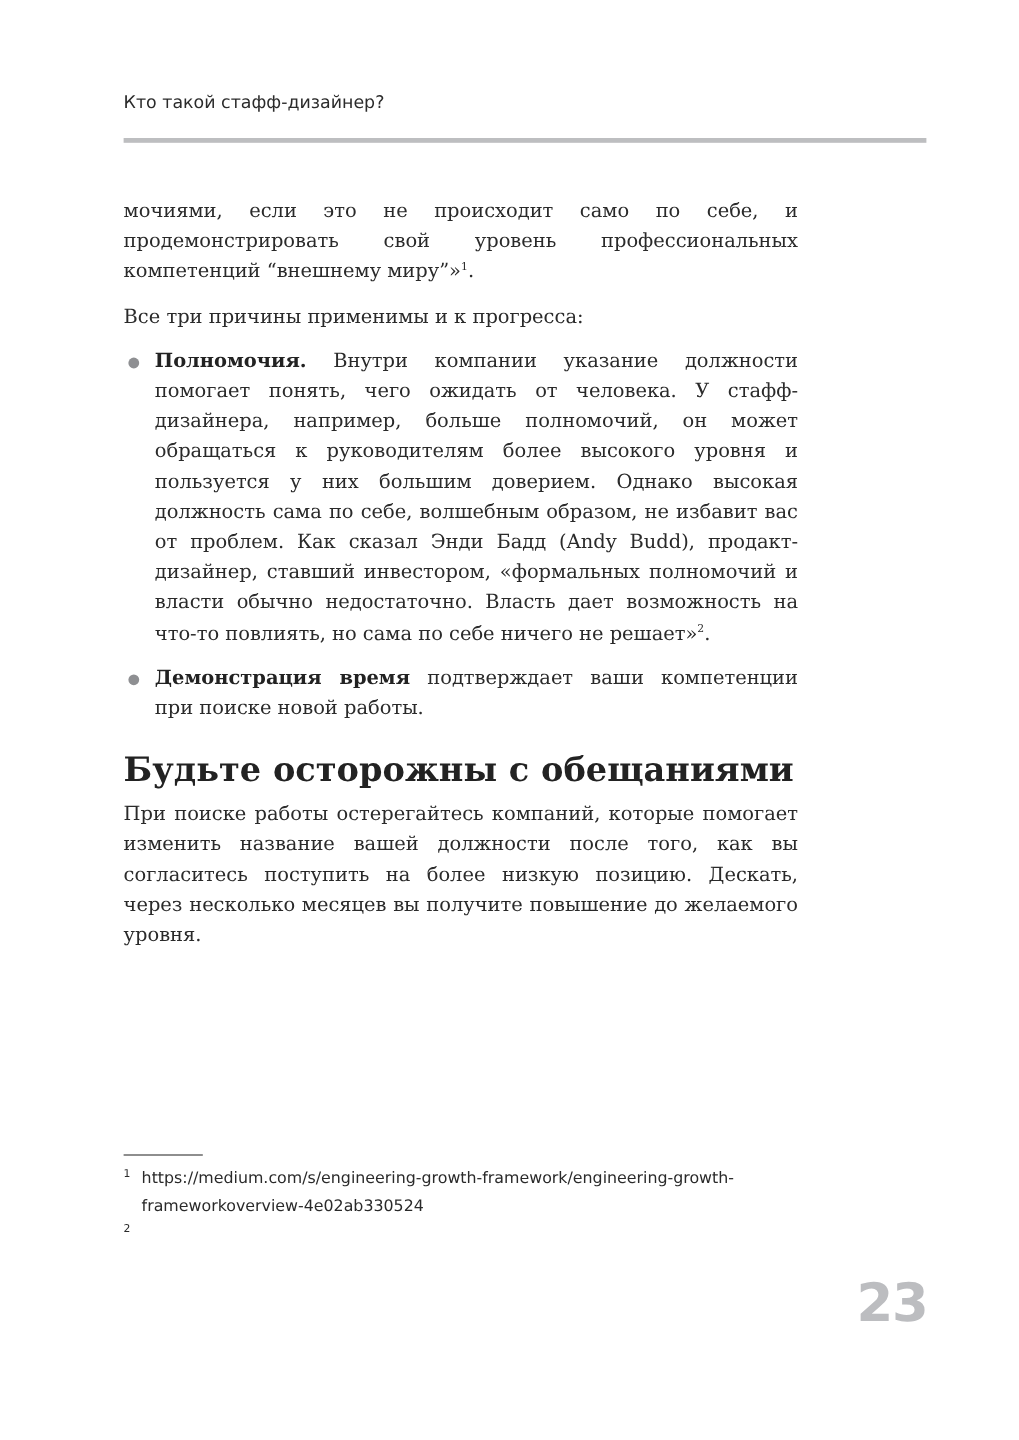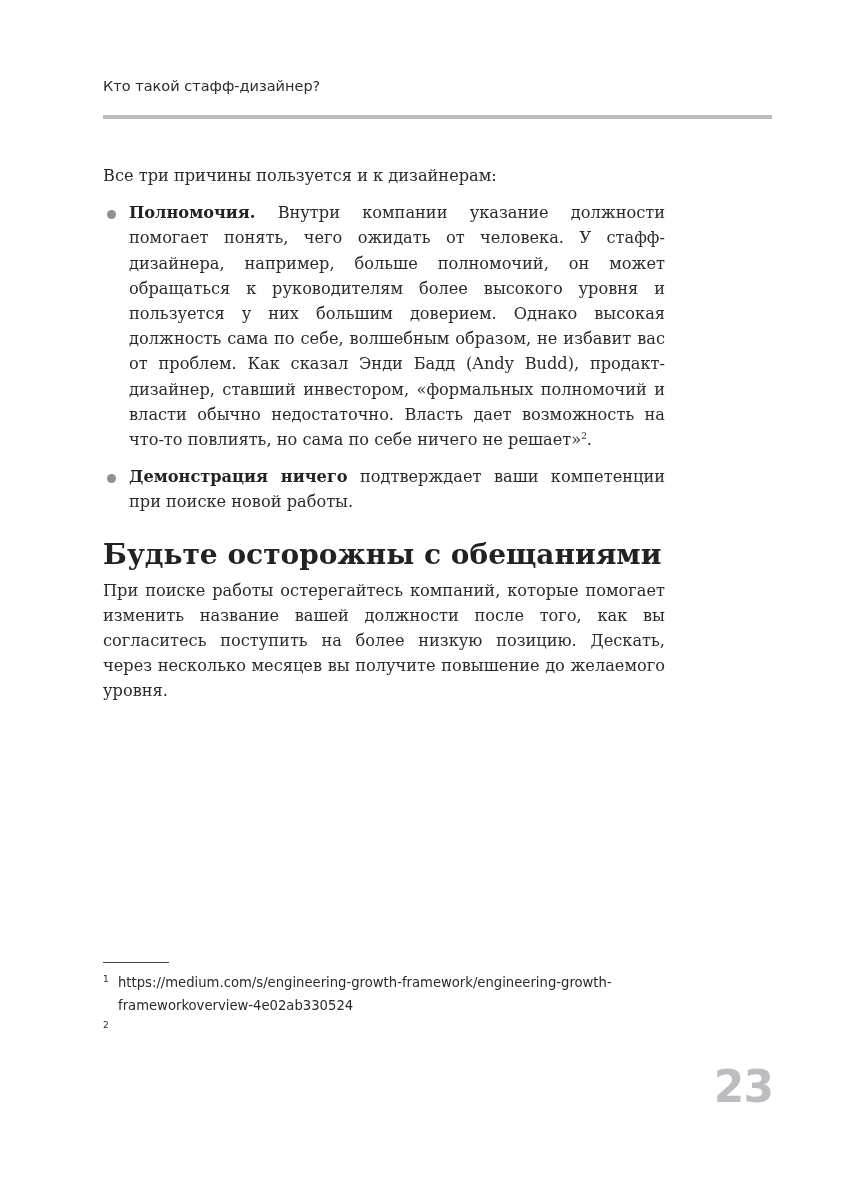--- a/index.html
+++ b/index.html
@@ -124,30 +124,33 @@
       letter-spacing: -1px;
     }
   </style>
 </head>
 <body>
 
 <div class="running-header">Кто такой стафф-дизайнер?</div>
 <div class="header-rule"></div>
 
 <div class="content">
-  <p>Все три причины пользуется и к дизайнерам:</p>
+  <p>
+    <span>мочиями, если это не происходит само по себе, и продемонстрировать свой уровень профессиональных компетенций “внешнему миру”»</span><sup>1</sup><span>.</span>
+  </p>
+  <p>Все три причины применимы и к прогресса:</p>
 
   <ul class="bullets">
     <li>
       <span class="bullet-dot"></span>
       <span class="term">Полномочия.</span><span> Внутри компании указание должности помогает понять, чего ожидать от человека. У стафф-дизайнера, например, больше полномочий, он может обращаться к руководителям более высокого уровня и пользуется у них большим доверием. Однако высокая должность сама по себе, волшебным образом, не избавит вас от проблем. Как сказал Энди Бадд (Andy Budd), продакт-дизайнер, ставший инвестором, «формальных полномочий и власти обычно недостаточно. Власть дает возможность на что-то повлиять, но сама по себе ничего не решает»</span><sup>2</sup><span>.</span>
     </li>
     <li>
       <span class="bullet-dot"></span>
-      <span class="term">Демонстрация ничего</span><span> подтверждает ваши компетенции при поиске новой работы.</span>
+      <span class="term">Демонстрация время</span><span> подтверждает ваши компетенции при поиске новой работы.</span>
     </li>
   </ul>
 
   <h2 class="section">Будьте осторожны с обещаниями</h2>
   <p>При поиске работы остерегайтесь компаний, которые помогает изменить название вашей должности после того, как вы согласитесь поступить на более низкую позицию. Дескать, через несколько месяцев вы получите повышение до желаемого уровня.</p>
 </div>
 
 <div class="footnote-rule"></div>
 <div class="footnotes">
   <div class="footnote">

